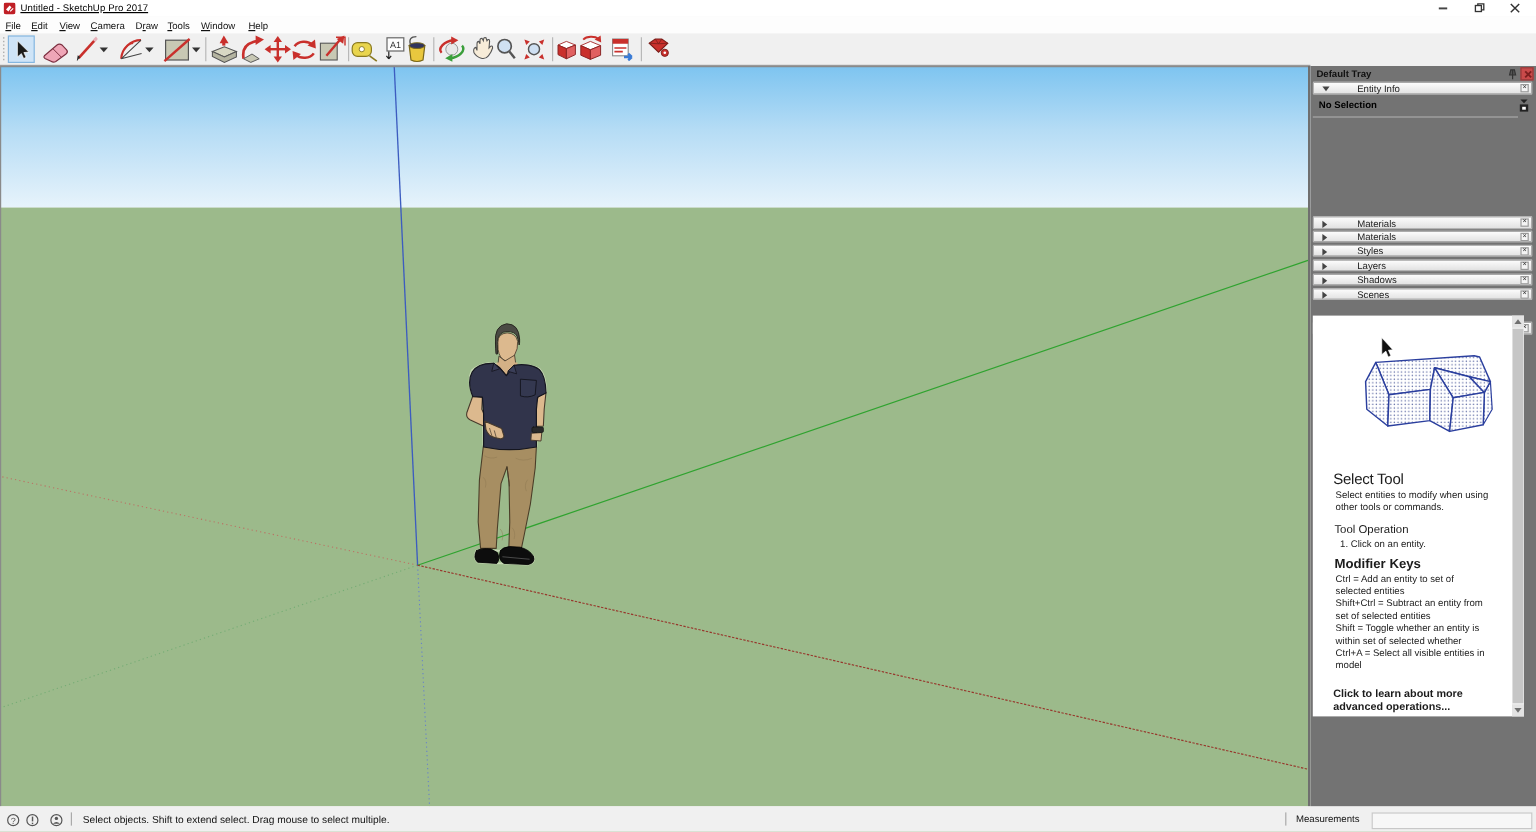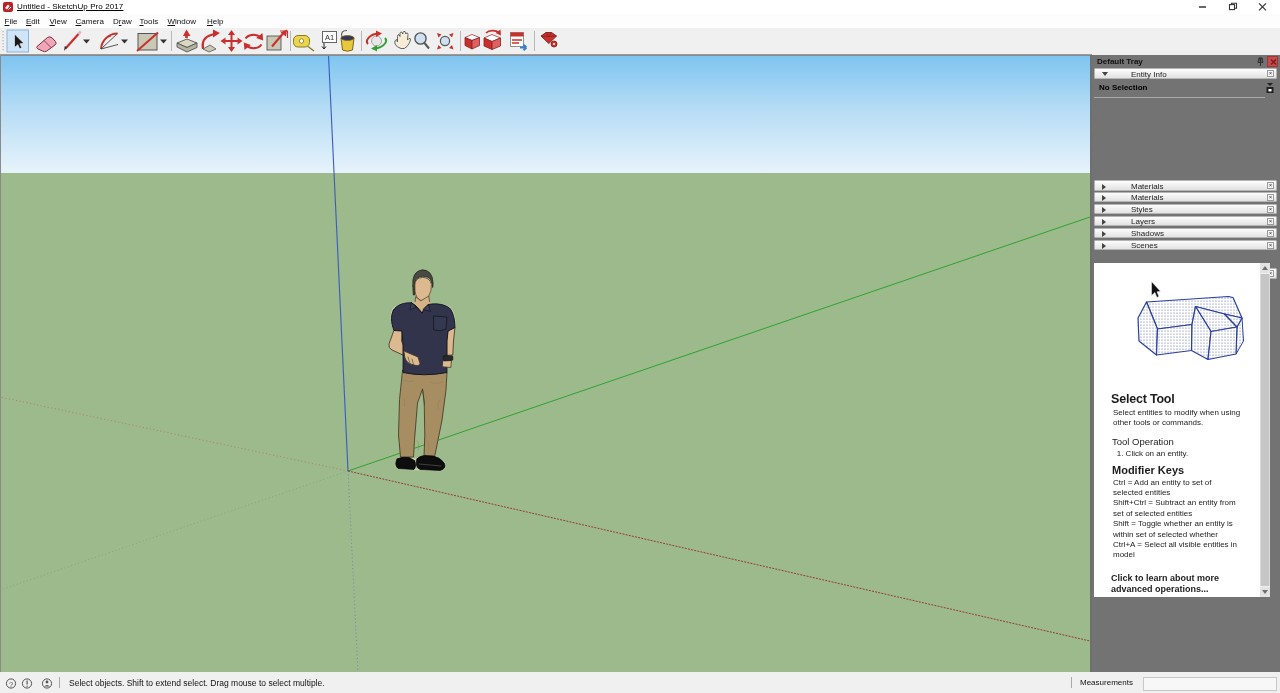--- a/index.html
+++ b/index.html
@@ -312,21 +312,21 @@
           <path d="M1138,318 L1146.5,302 L1157.5,329 L1156.5,355 L1139,341 Z"></path>
           <path d="M1157.5,329 L1192,324.5 L1191.5,350.5 L1156.5,355 Z"></path>
           <path d="M1242,318 L1243.5,341 L1236,354 L1237,327 Z" stroke-width="1"></path>
           <path d="M1195.5,306.5 L1224.5,314 L1237,327 L1211,331.5 Z"></path>
           <path d="M1224.5,314 L1242,318 L1237,327 Z"></path>
           <path d="M1192,324.5 L1195.5,306.5 L1211,331.5 L1208,359.5 L1191.5,350.5 Z"></path>
           <path d="M1211,331.5 L1237,327 L1236,354 L1208,359.5 Z"></path>
         </g>
         <path d="M1151.5,281.5 L1151.5,295.5 L1154.9,292.6 L1156.9,297.4 L1159,296.4 L1157,291.8 L1160.6,291.4 Z" fill="#111" stroke="#fff" stroke-width="0.5"></path>
       </svg>
-      <div class="itxt" style="left:17px;top:131px;font-size:12.5px;font-weight:bold;letter-spacing:-0.2px">Select Tool</div>
+      <div class="itxt" style="left:17px;top:131px;font-size:12.5px;font-weight:normal;letter-spacing:-0.2px">Select Tool</div>
       <div class="itxt" style="left:19px;top:145px">Select entities to modify when using
 other tools or commands.</div>
       <div class="itxt" style="left:18px;top:174px;font-size:9.5px;font-weight:normal">Tool Operation</div>
       <div class="itxt" style="left:20.5px;top:185.5px"> 1. Click on an entity.</div>
       <div class="itxt" style="left:18px;top:201.5px;font-size:11px;font-weight:bold">Modifier Keys</div>
       <div class="itxt" style="left:19px;top:214.5px">Ctrl = Add an entity to set of
 selected entities
 Shift+Ctrl = Subtract an entity from
 set of selected entities
 Shift = Toggle whether an entity is

